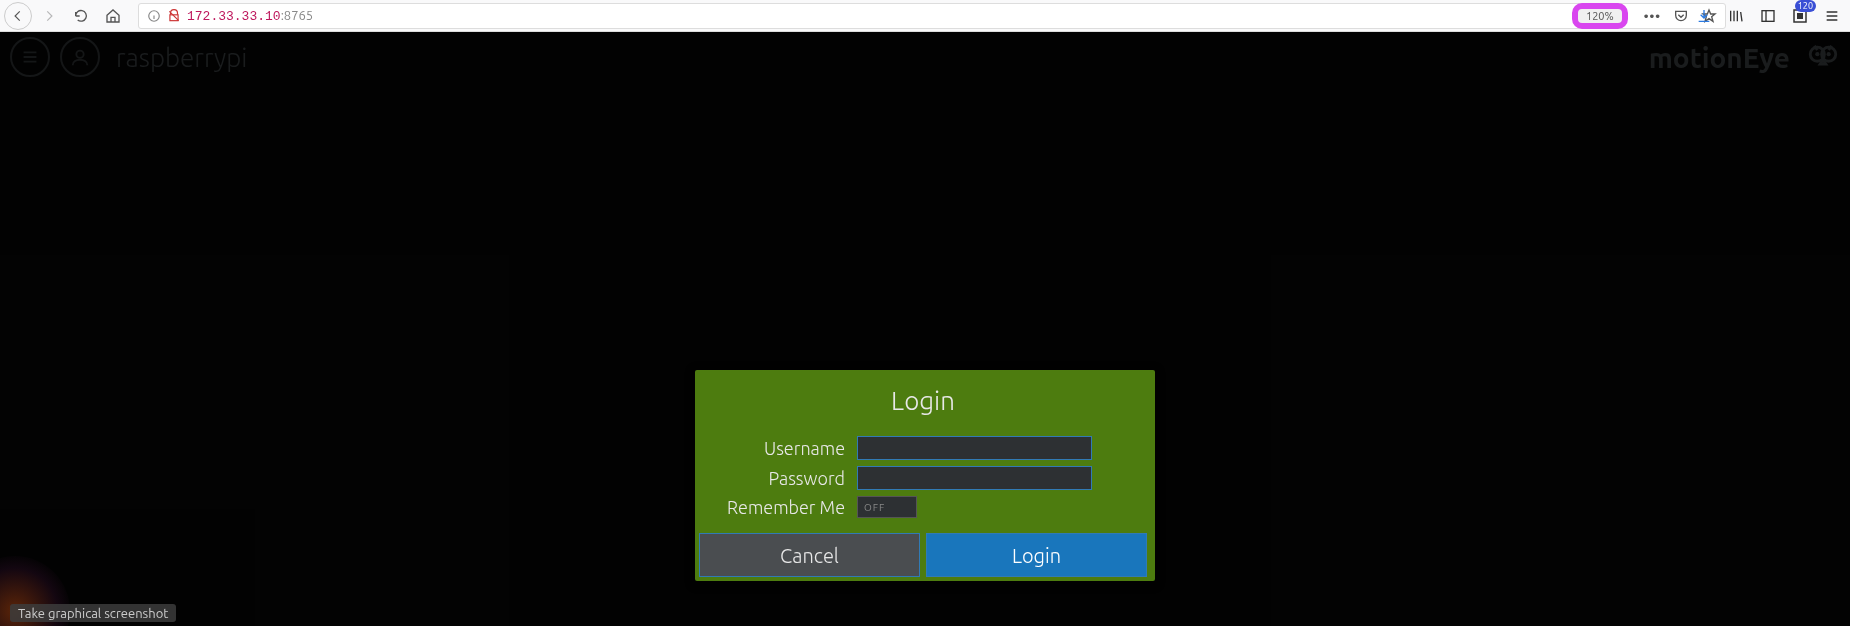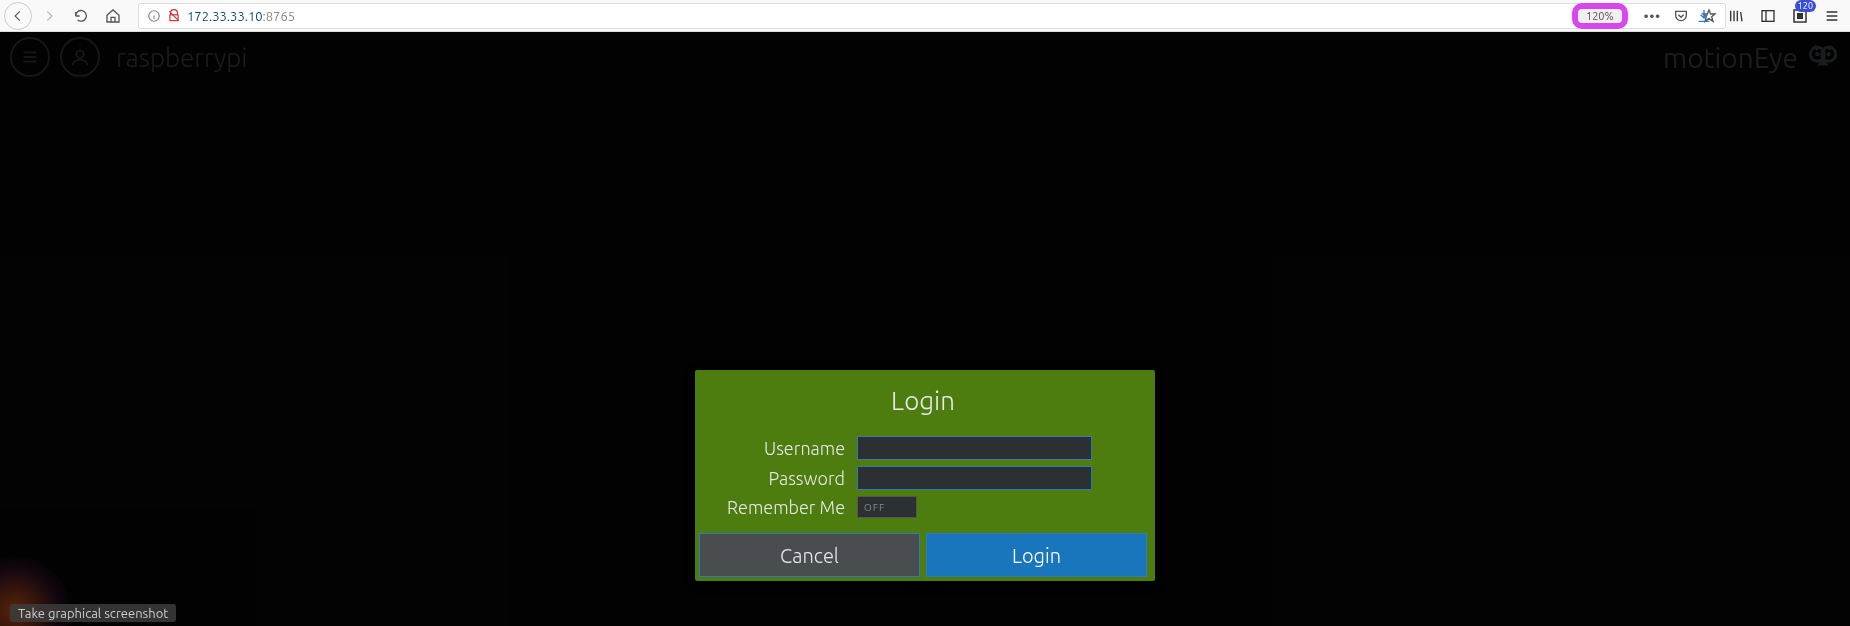--- a/index.html
+++ b/index.html
@@ -45,21 +45,21 @@
       border: 1px solid #ddd;
       border-radius: 3px;
       display: flex;
       align-items: center;
       padding: 0 8px;
       margin: 0 120px 0 8px;
       gap: 6px;
       color: #555;
       font-size: 13px;
     }
-    .url-bar .ip { color: #0c4a6e; }
+    .url-bar .ip { color: #be185d; font-family: Liberation Mono, monospace; }
     .url-bar .port { color: #888; }
     .zoom-badge {
       background: #f0f0f0;
       border: 6px solid #d946ef;
       border-radius: 10px;
       padding: 1px 8px;
       font-size: 11px;
       color: #555;
       margin-left: auto;
     }
@@ -132,24 +132,24 @@
       color: #3a3f42;
       font-size: 26px;
       font-weight: 300;
       margin-left: 6px;
     }
     .brand {
       position: absolute;
       right: 10px;
       display: flex;
       align-items: center;
-      gap: 8px;
+      gap: 16px;
       color: #3a3f42;
       font-size: 28px;
-      font-weight: 400;
+      font-weight: 700;
     }
 
     
     .dialog {
       position: absolute;
       left: 50%;
       transform: translateX(-50%);
       top: 338px;
       width: 460px;
       background: #4d7c0f;

